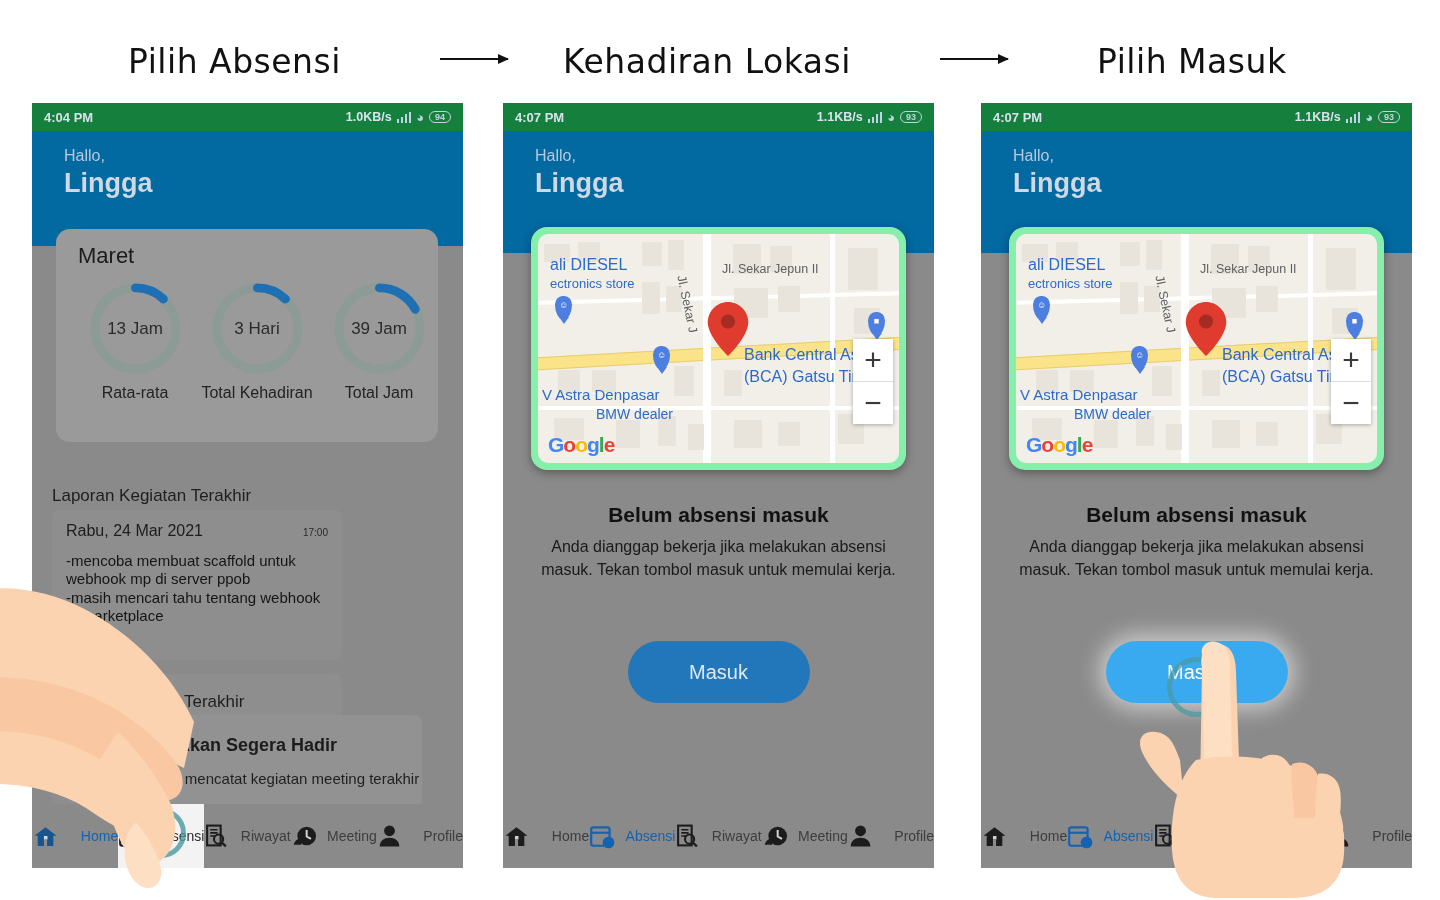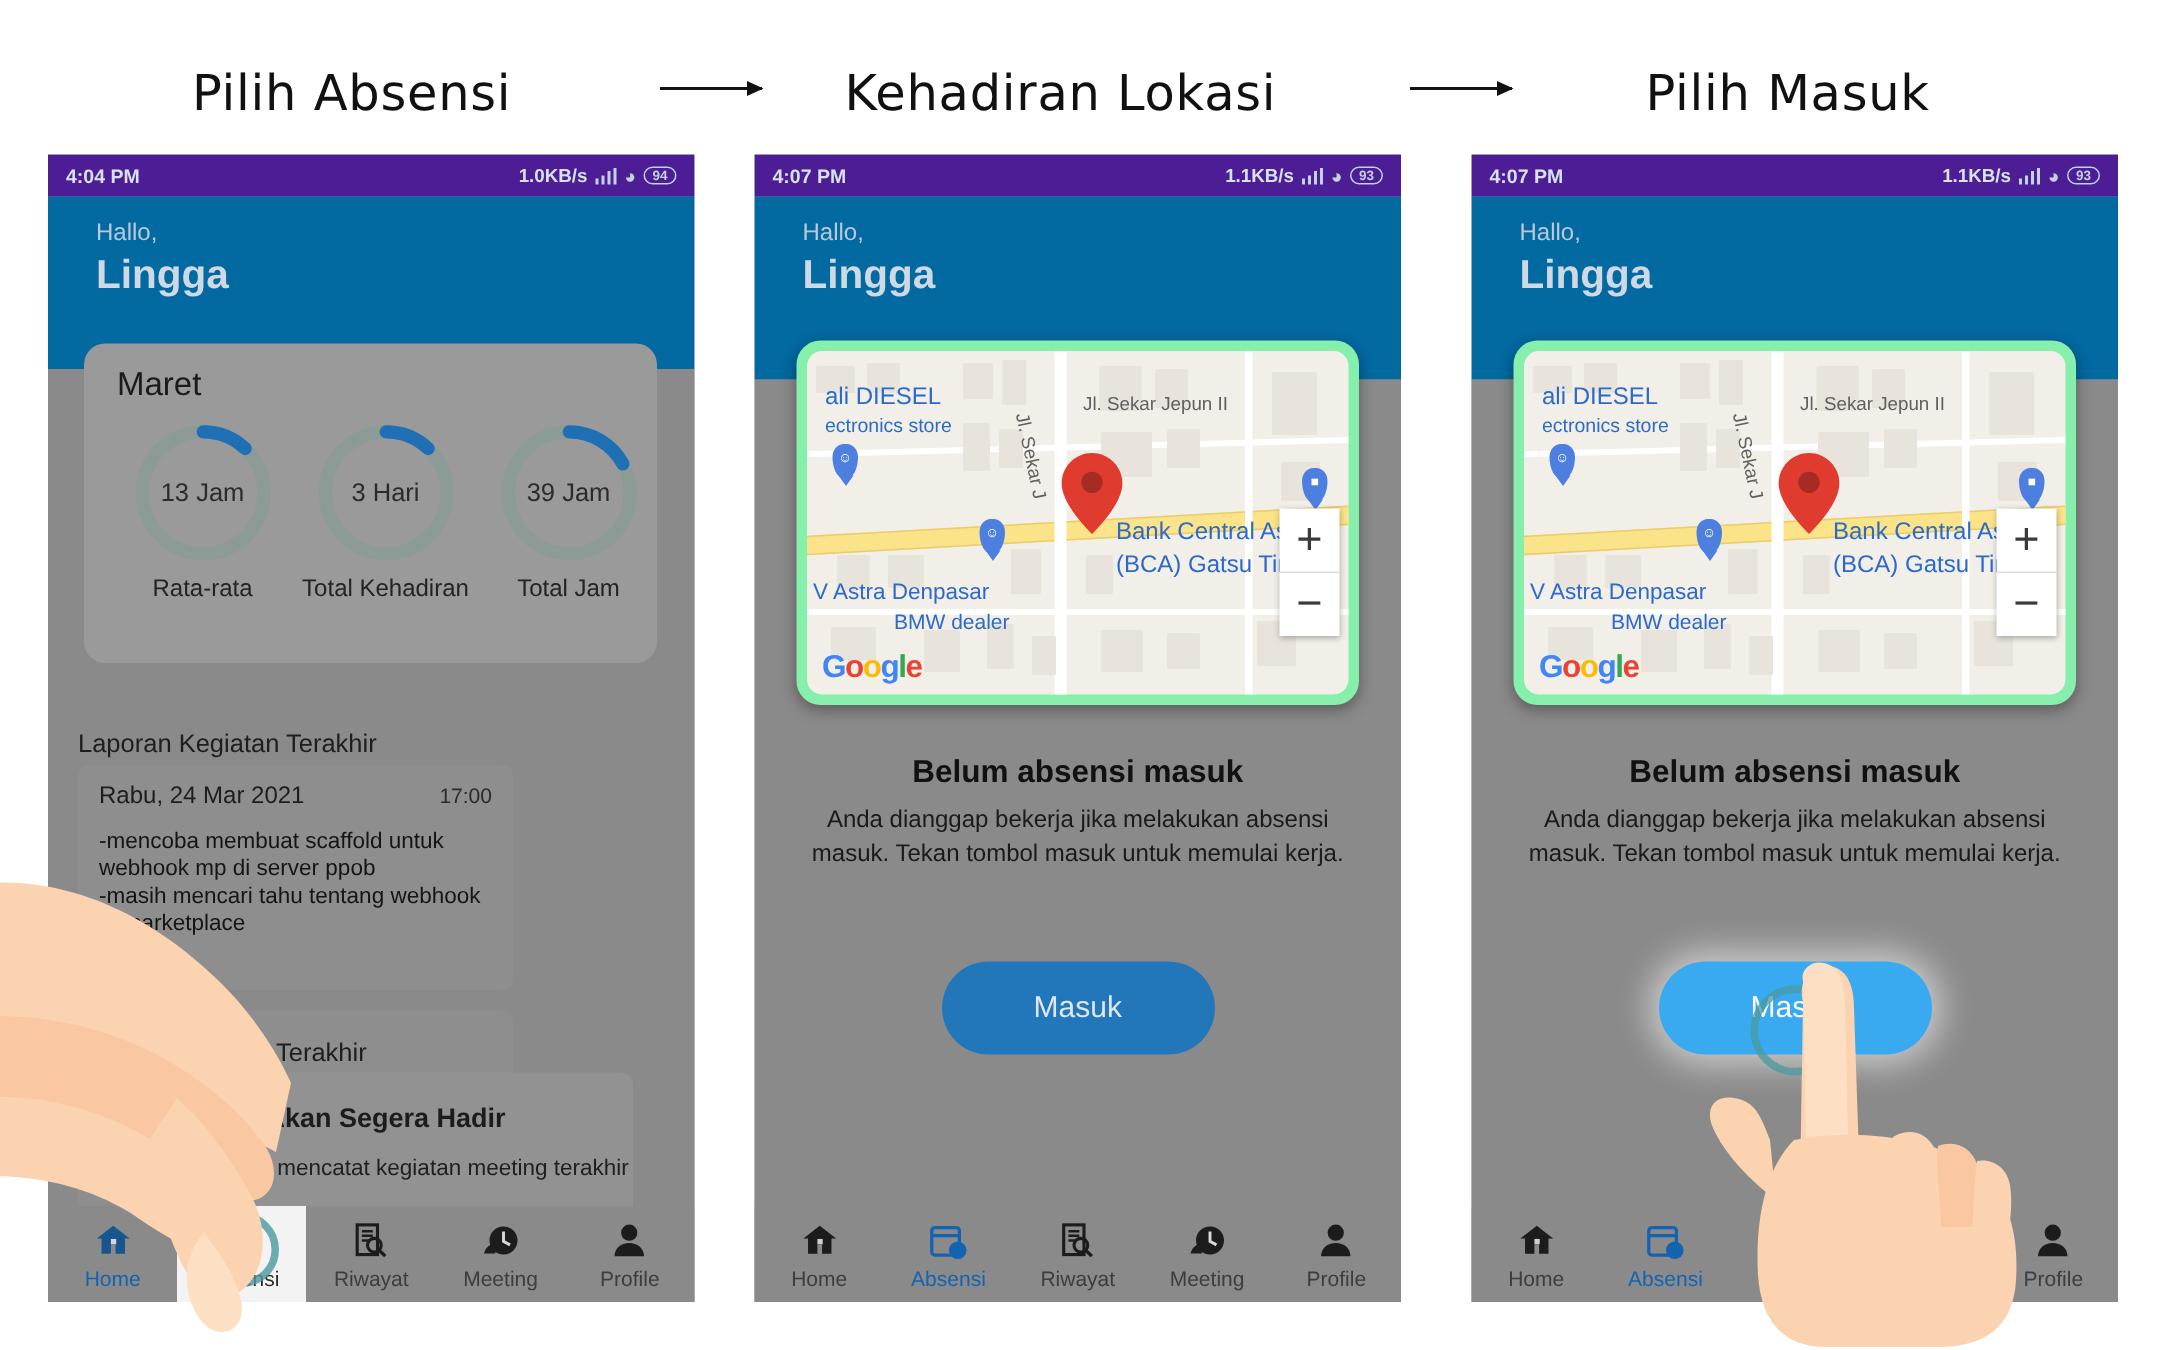--- a/index.html
+++ b/index.html
@@ -40,21 +40,21 @@
     height: 765px;
     overflow: hidden;
     background: #8a8a8a;
   }
   #phone-1 { left: 32px; }
   #phone-2 { left: 503px; }
   #phone-3 { left: 981px; }
 
   .statusbar {
     position: absolute; top: 0; left: 0; right: 0; height: 28px;
-    background: #4c1d95;
+    background: #15803d;
     display: flex; align-items: center; justify-content: space-between;
     padding: 0 12px;
     color: #d8e2ee; font-size: 13px; font-weight: bold;
   }
   .sb-right { display: flex; align-items: center; gap: 5px; }
   .sb-speed { font-size: 12.5px; font-weight: bold; }
   .bars { display: flex; align-items: flex-end; gap: 1.5px; height: 11px; }
   .bars i { display: block; width: 2.5px; background: #c3d2e3; }
   .bars i:nth-child(1) { height: 4px; }
   .bars i:nth-child(2) { height: 6px; }
@@ -107,21 +107,21 @@
   #meeting-title { top: 589px; }
 
   .lap-row { position: absolute; top: 407px; left: 20px; display: flex; gap: 14px; flex-direction: column; }
   .lap-card {
     width: 290px; height: 150px;
     background: #8e8e8e; border-radius: 7px; padding: 12px 14px;
     flex-shrink: 0;
   }
   .lap-head { display: flex; justify-content: space-between; align-items: baseline; }
   .lap-date { font-size: 16px; color: #1d1d1d; white-space: nowrap; }
-  .lap-time { font-size: 14px; color: #2a2a2a; }
+  .lap-time { font-size: 10px; color: #2a2a2a; }
   .lap-body { margin-top: 12px; font-size: 15px; color: #151515; line-height: 1.22; white-space: pre-line; }
 
   .meet-card {
     position: absolute; top: 612px; left: 60px;
     width: 330px; height: 110px;
     background: #929292; border-radius: 8px;
     text-align: center; padding-top: 20px;
   }
   .meet-head { font-size: 18px; font-weight: bold; color: #1c1c1c; }
   .meet-sub { font-size: 15px; color: #1f1f1f; margin-top: 14px; }
@@ -201,22 +201,22 @@
     opacity: .75;
   }
 
   
   .navbar {
     position: absolute; left: 0; right: 0; bottom: 0; height: 64px;
     background: #8a8a8a;
     display: flex; align-items: center;
   }
   .nav-item {
-    flex: 1; display: flex; flex-direction: column;
-    align-items: center; justify-content: center; gap: 3px;
+    flex: 1; display: flex; 
+    align-items: center; justify-content: space-between; gap: 3px;
     height: 100%; position: relative;
   }
   .nav-item .nav-label { font-size: 14px; color: #3d3d3d; }
   .nav-item.active .nav-label { color: #1463b0; }
   .nav-item.highlight { background: #f3f3f3; }
   .nav-item.highlight .nav-label { color: #2b2b2b; }
   .nav-icn { height: 28px; display: flex; align-items: center; justify-content: center; }
   .nav-ring {
     position: absolute; top: 4px; left: 50%; margin-left: -25px;
     width: 50px; height: 50px; border: 5px solid #4a9aa0;

